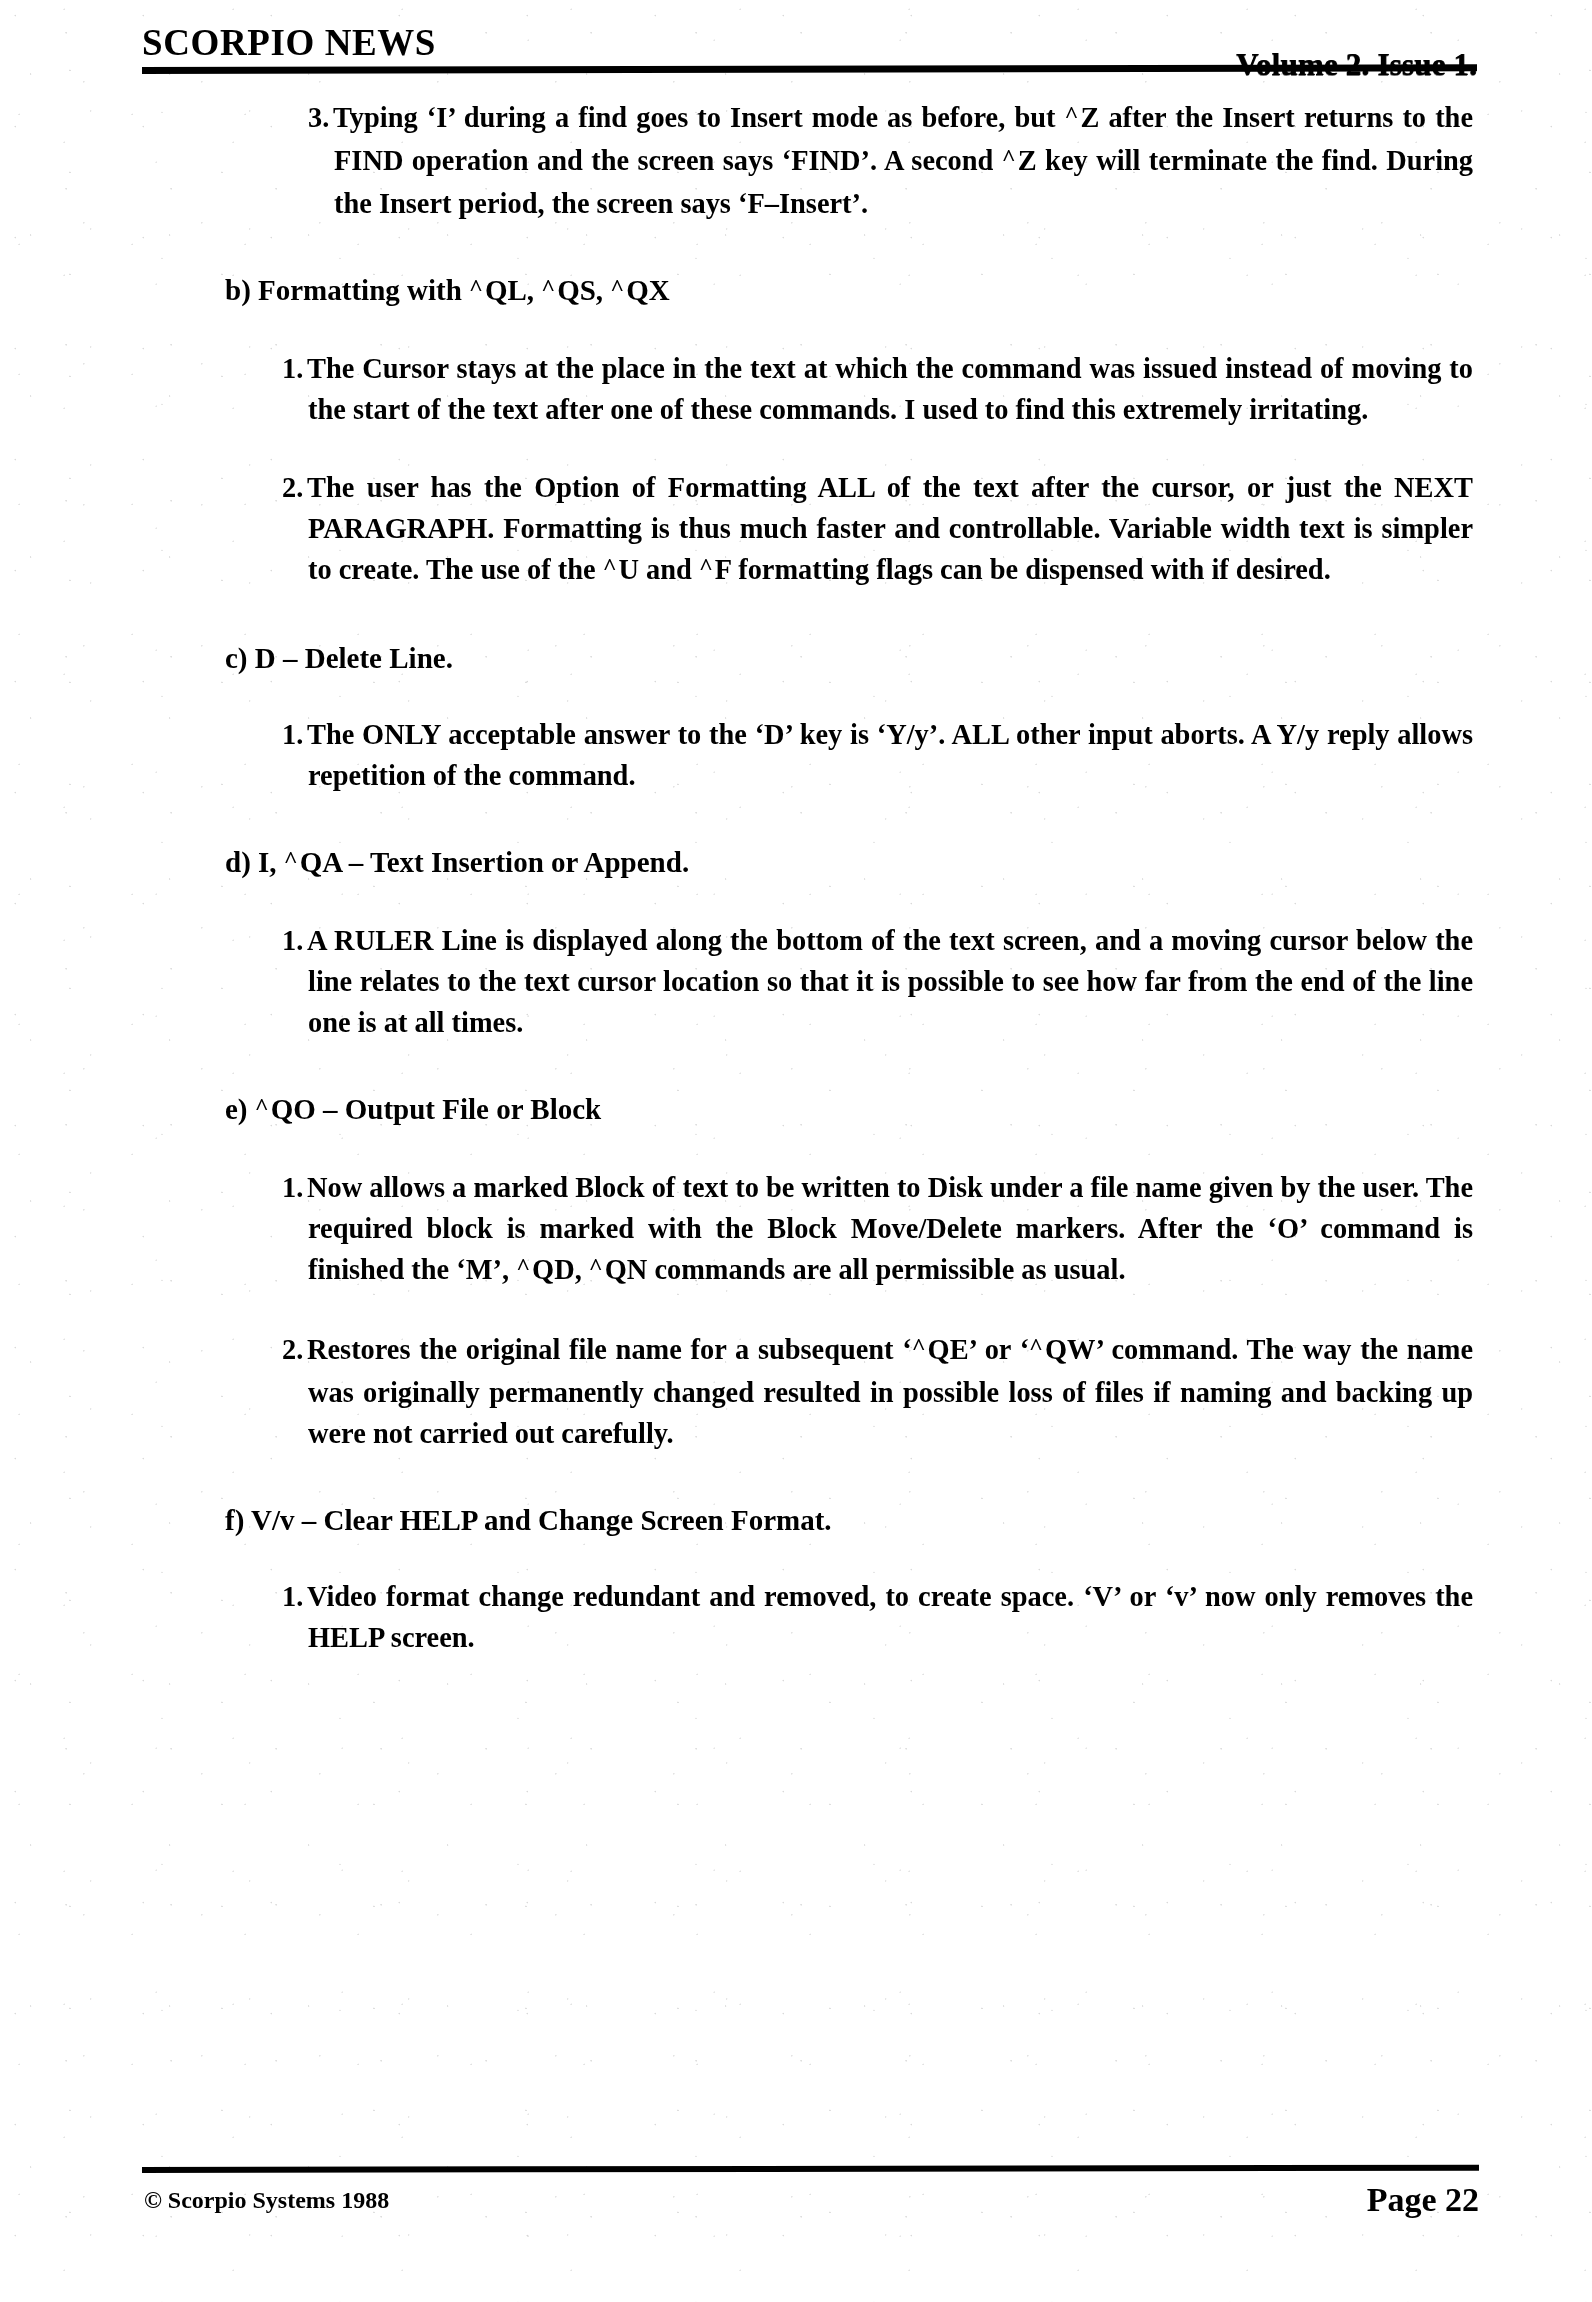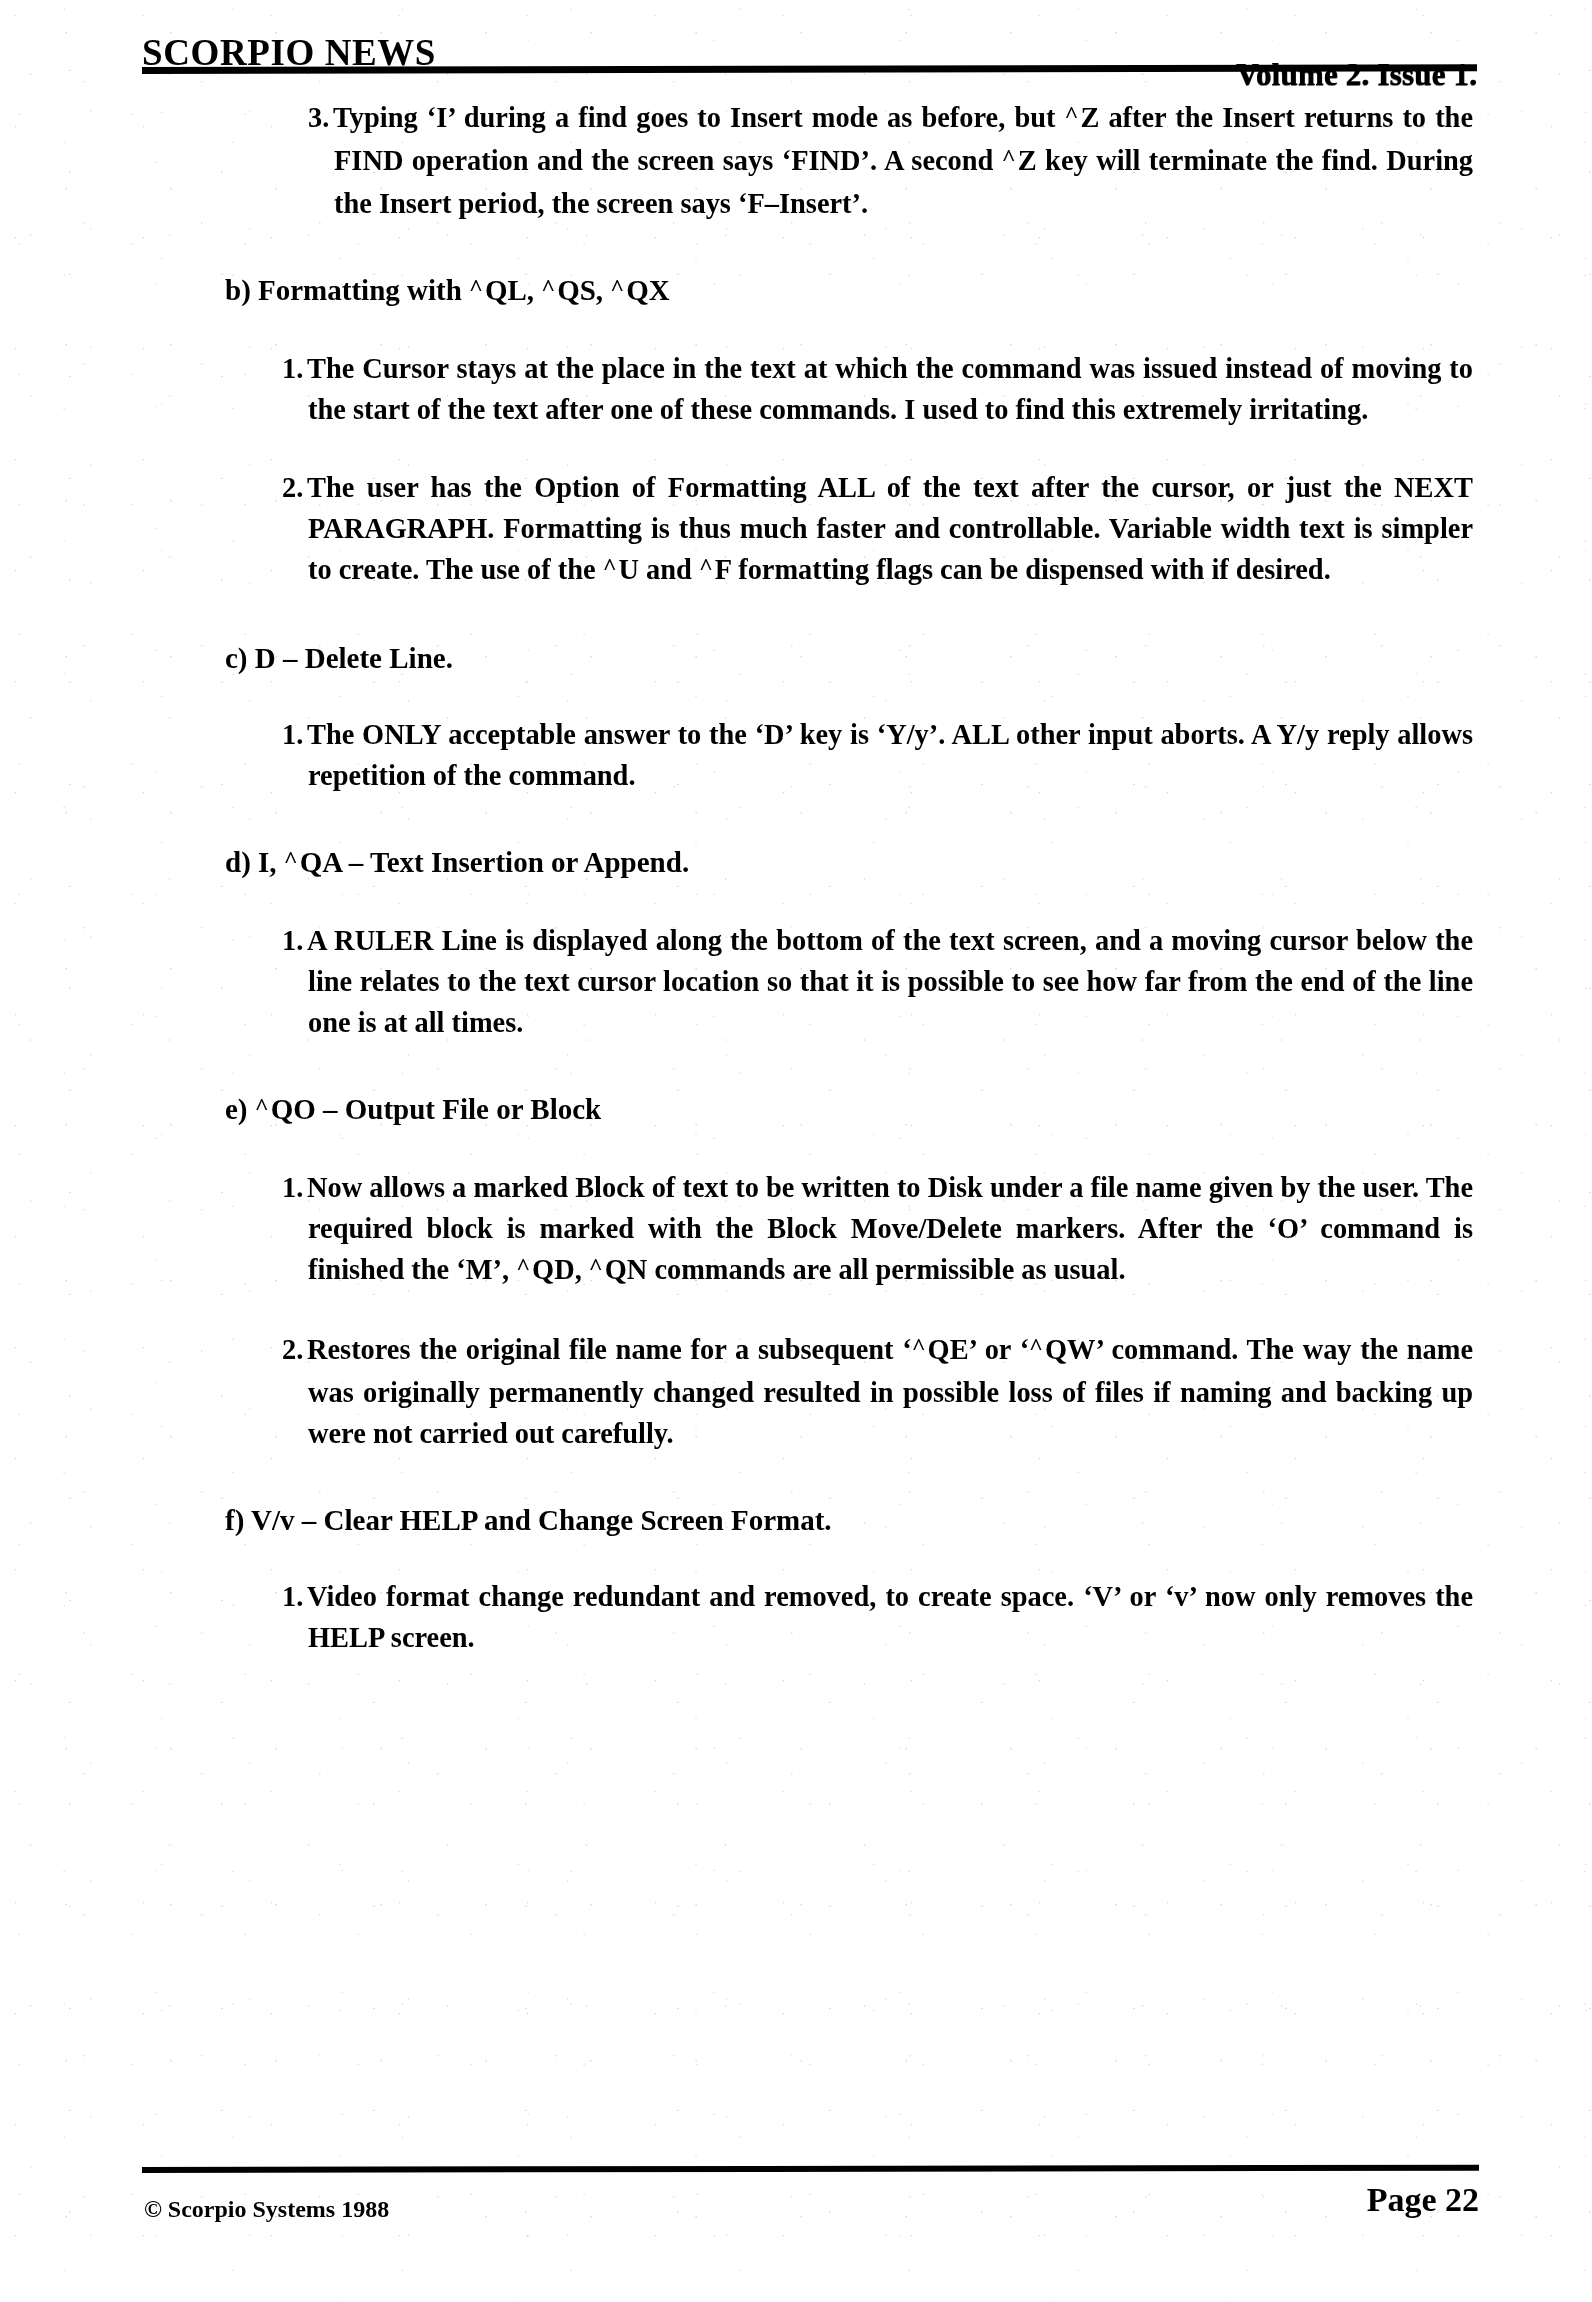--- a/index.html
+++ b/index.html
@@ -38,21 +38,21 @@
       radial-gradient(circle at 57% 94%, rgba(0,0,0,0.20) 0.6px, transparent 1.1px);
     background-size: 128px 111px, 169px 133px, 105px 156px, 186px 122px,
                      139px 161px, 118px 141px, 152px 102px, 178px 146px,
                      113px 130px, 159px 118px;
   }
 
   
   .masthead {
     position: absolute;
     left: 142px;
-    top: 30px;
+    top: 20px;
     width: 1335px;
     height: 50px;
   }
   .masthead-title {
     position: absolute;
     left: 0;
     top: 0;
     font-size: 37px;
     font-weight: bold;
     letter-spacing: 0.6px;
@@ -149,21 +149,21 @@
   .footer {
     position: absolute;
     left: 142px;
     top: 2181px;
     width: 1337px;
     height: 56px;
   }
   .footer-copy {
     position: absolute;
     left: 1.9px;
-    top: 10px;
+    top: 1px;
     font-size: 24px;
     font-weight: bold;
     line-height: 37px;
     white-space: nowrap;
   }
   .footer-page {
     position: absolute;
     right: 0;
     top: -3.7px;
     font-size: 34px;

